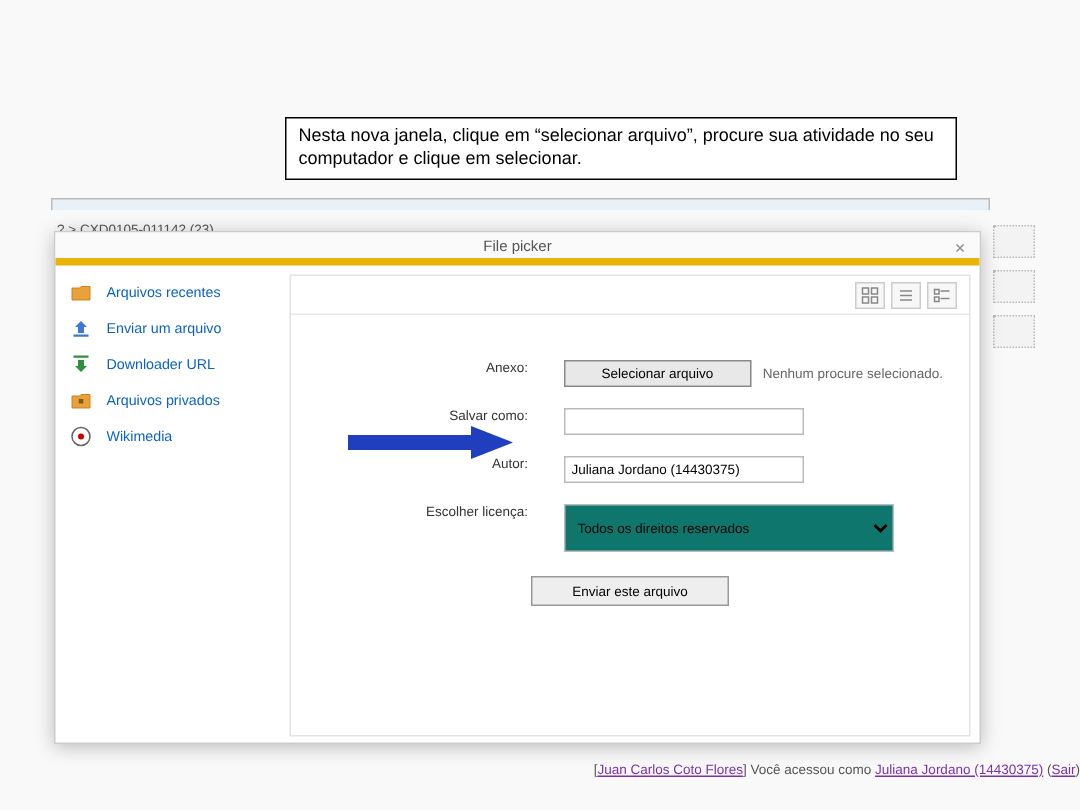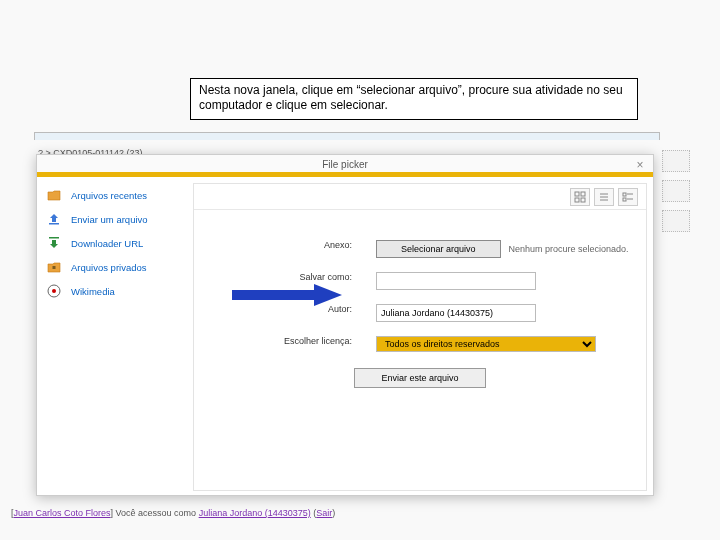--- a/index.html
+++ b/index.html
@@ -18,25 +18,25 @@
   .side-item .icon { width: 14px; height: 14px; display: inline-flex; align-items: center; justify-content: center; }
   .right-pane { position: absolute; left: 156px; top: 6px; right: 6px; bottom: 6px; border: 1px solid #e3e3e3; background: #fff; }
   .pane-toolbar { height: 26px; border-bottom: 1px solid #e8e8e8; display: flex; justify-content: flex-end; align-items: center; gap: 4px; padding-right: 8px; }
   .view-btn { width: 20px; height: 18px; border: 1px solid #ccc; background: #f7f7f7; display: inline-flex; align-items: center; justify-content: center; cursor: pointer; }
   .form { padding-top: 30px; }
   .row { display: flex; align-items: flex-start; margin-bottom: 14px; gap: 24px; }
   .row-label { width: 158px; text-align: right; font-size: 9px; color: #333; }
   .row-ctrl { flex: 1; display: flex; align-items: center; gap: 8px; font-size: 9px; color: #666; }
   .text-input { border: 1px solid #bbb; height: 18px; width: 160px; background: #fff; padding: 0 4px; font-size: 9px; }
   .browse-btn { border: 1px solid #8a8a8a; background: #e8e8e8; height: 18px; padding: 0 24px; font-size: 9px; cursor: pointer; }
-  .select { border: 1px solid #bbb; height: 16px; width: 220px; background: #eab308; font-size: 9px; padding: 0 4px; }
+  .select { border: 1px solid #bbb; height: 32px; width: 220px; background: #0f766e; font-size: 9px; padding: 0 4px; }
   .submit-row { display: flex; justify-content: center; margin-top: 16px; }
   .submit-btn { border: 1px solid #999; background: #eee; height: 20px; padding: 0 26px; font-size: 9px; cursor: pointer; }
   .arrow { position: absolute; top: 100px; left: 38px; width: 110px; height: 22px; z-index: 20; }
-  .footer { position: absolute; bottom: 22px; left: 0; right: 0; text-align: left; font-size: 9px; color: #555; margin-left: 11px; }
+  .footer { position: absolute; bottom: 22px; left: 0; right: 0; text-align: right; font-size: 9px; color: #555; }
   .footer a { color: #7c2fb0; }
   .right-hints { position: absolute; right: 30px; top: 150px; bottom: 80px; width: 28px; z-index: 5; }
   .hint-box { border: 1px dotted #bbb; height: 22px; margin-bottom: 8px; background: #f3f3f3; }
 </style>
 </head>
 <body>
 
 <div class="bg-page"></div>
 <div class="bg-header"></div>
 <div class="breadcrumb">? &gt; CXD0105-011142 (23)</div>

